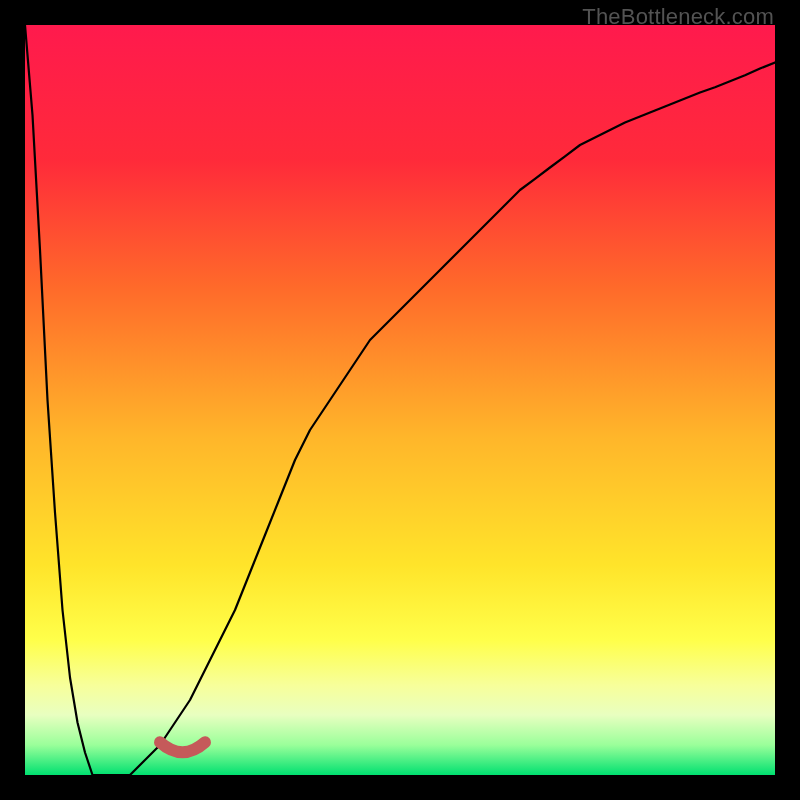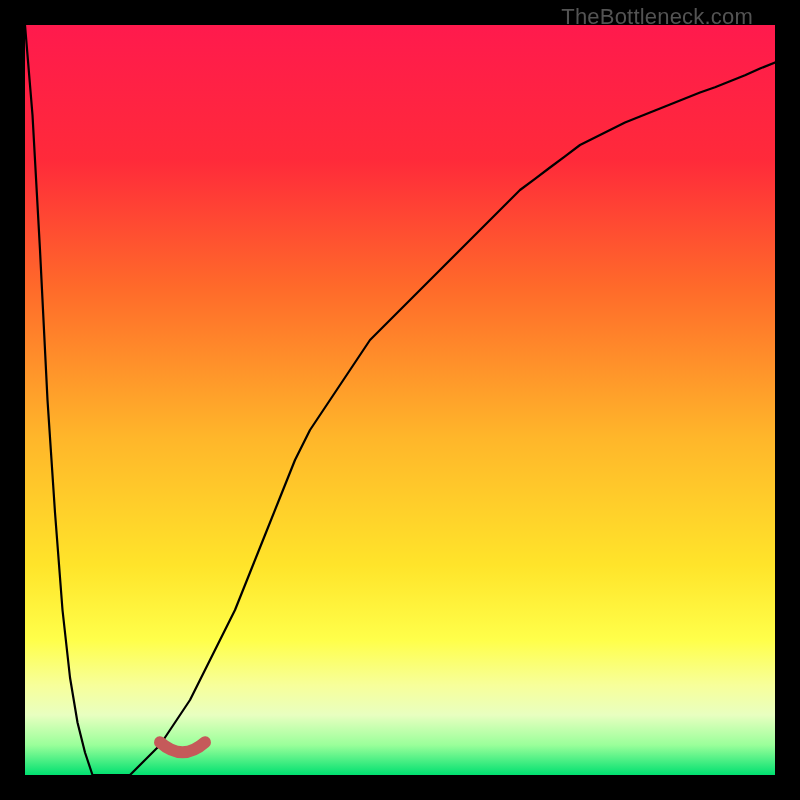--- a/index.html
+++ b/index.html
@@ -30,21 +30,21 @@
     position: absolute;
     left: 0;
     top: 0;
     width: 100%;
     height: 100%;
     pointer-events: none;
   }
   .watermark {
     position: absolute;
     top: 4px;
-    right: 47px;
+    right: 26px;
     color: #535353;
     font-size: 22px;
     font-weight: 500;
     letter-spacing: 0.2px;
     font-family: Arial, Helvetica, sans-serif;
   }
 </style>
 </head>
 <body>
 

